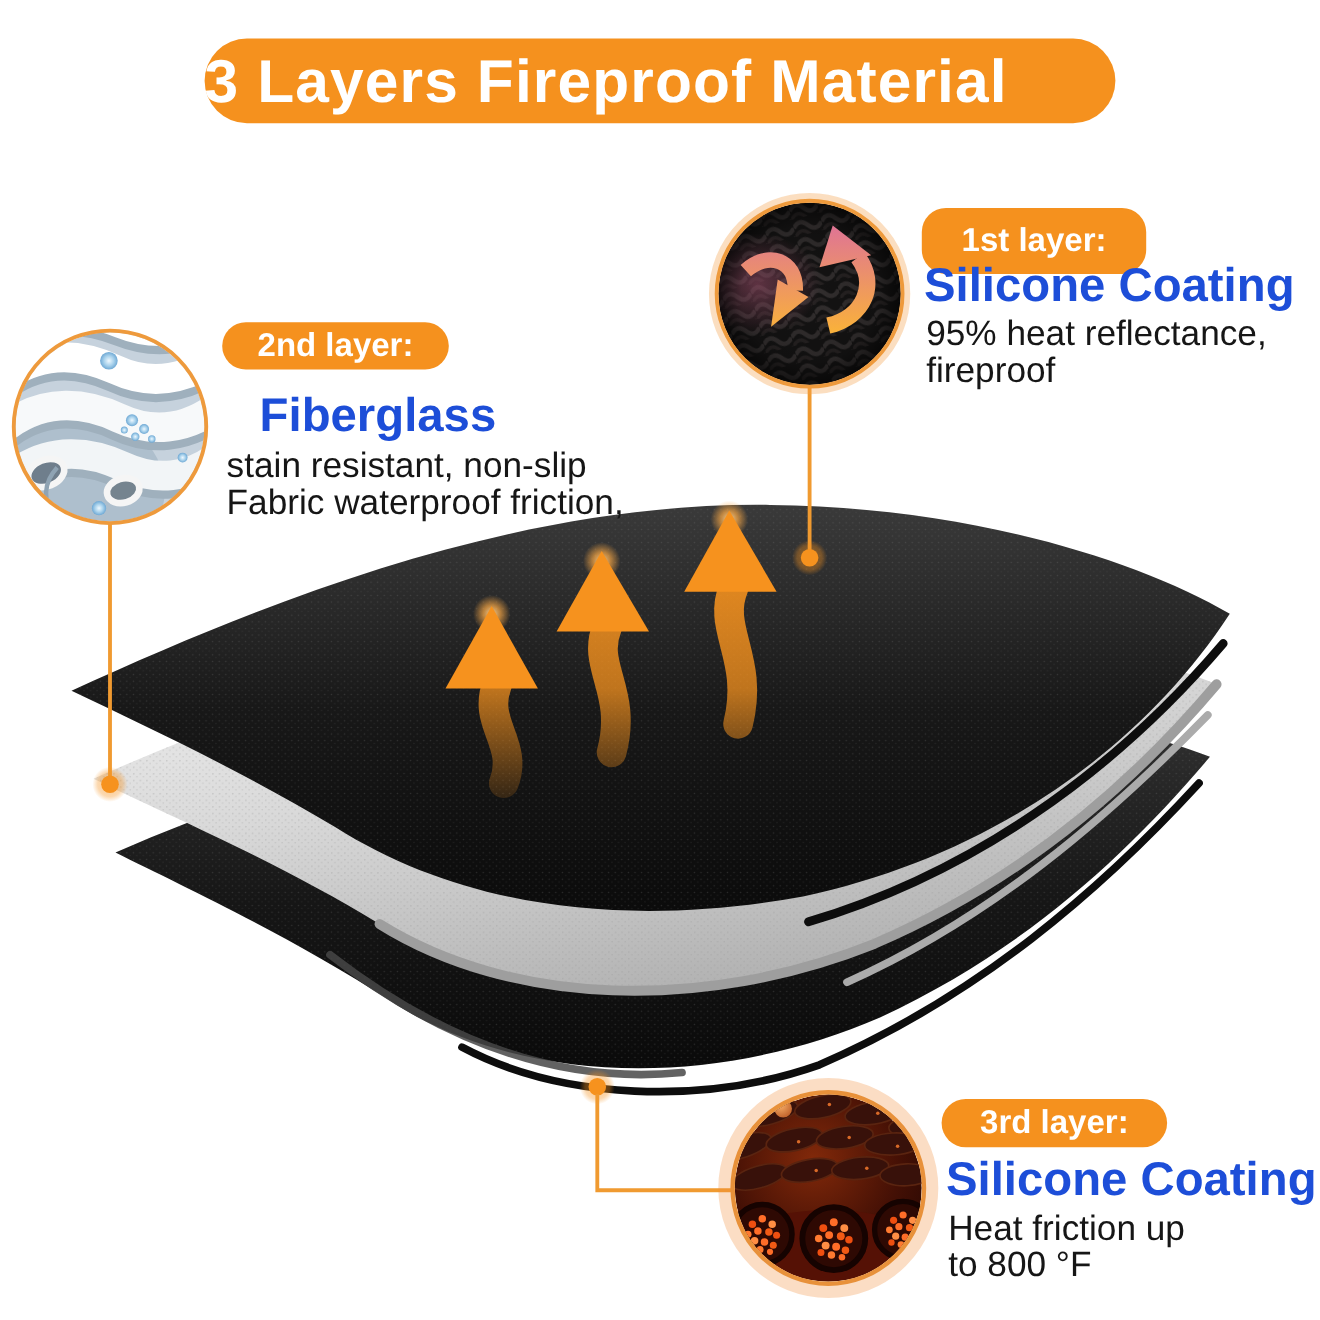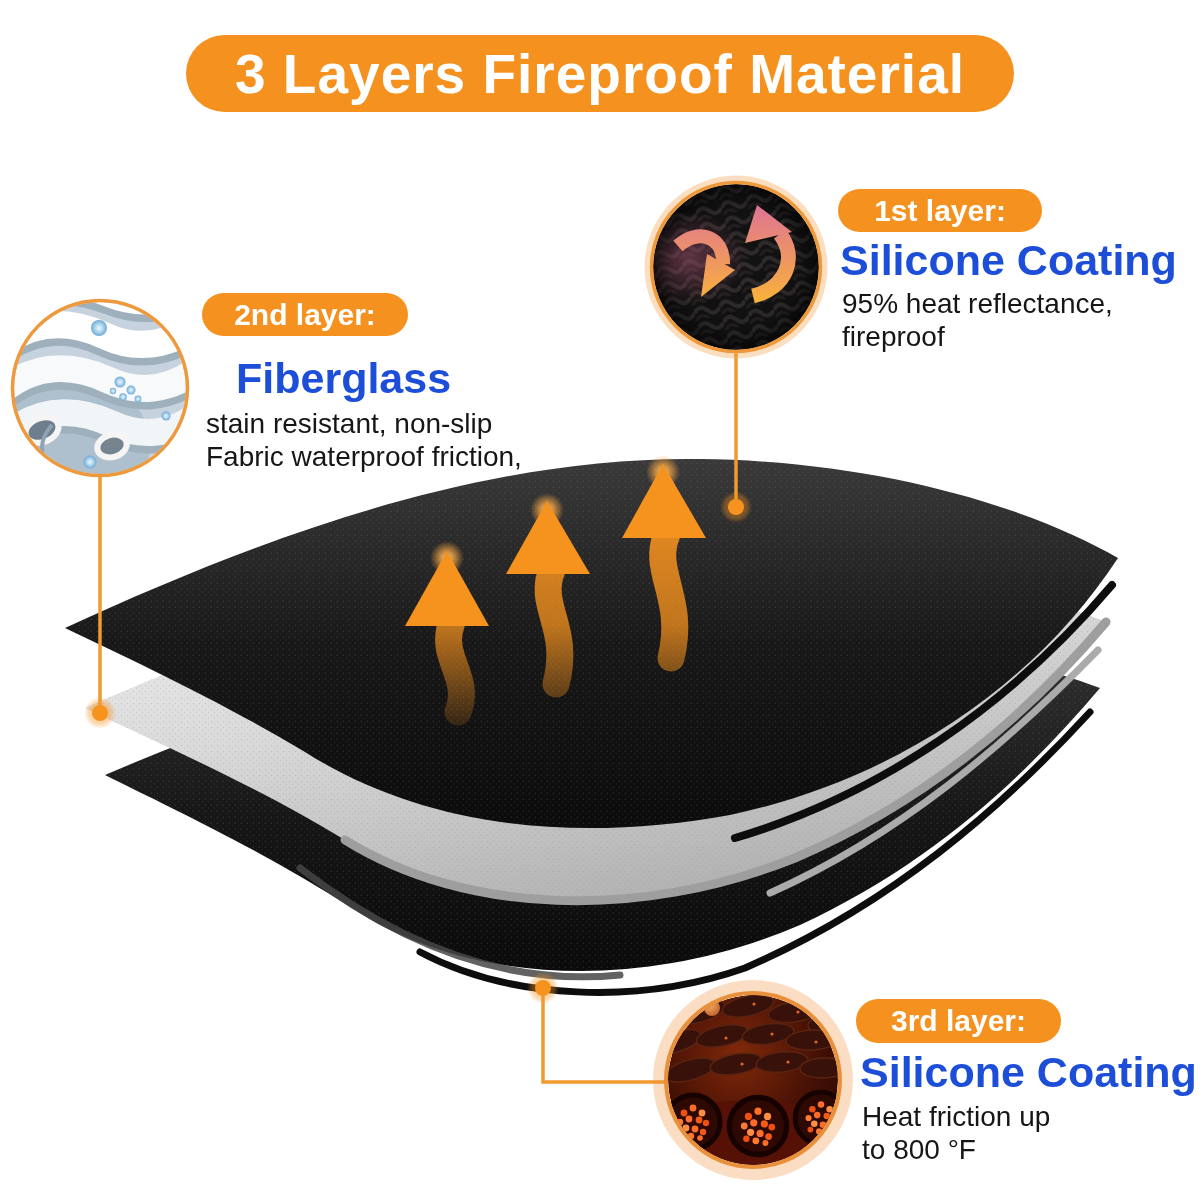--- a/index.html
+++ b/index.html
@@ -1,31 +1,31 @@
 <!DOCTYPE html>
 <html><head>
 <meta charset="utf-8">
 <style>
   html,body{margin:0;padding:0;background:#ffffff;}
   .canvas{position:relative;width:1200px;height:1200px;background:#ffffff;overflow:hidden;
           font-family:"Liberation Sans",sans-serif;}
   .art{position:absolute;left:0;top:0;}
   .banner{position:absolute;left:186px;top:35px;width:828px;height:77px;background:#F5911E;
-          border-radius:39px;display:flex;align-items:center;justify-content:center;
+          border-radius:39px;display:flex;align-items:center;
           color:#ffffff;font-size:55px;font-weight:bold;letter-spacing:1px;white-space:nowrap;}
   .pill{position:absolute;background:#F5911E;border-radius:22px;color:#ffffff;font-weight:bold;
         font-size:30px;display:flex;align-items:center;justify-content:center;white-space:nowrap;}
-  .pill-1{left:838px;top:189px;width:204px;height:43px;}
+  .pill-1{left:838px;top:189px;width:204px;height:60px;}
   .pill-2{left:202px;top:293px;width:206px;height:43px;}
   .pill-3{left:856px;top:999px;width:205px;height:44px;}
   .heading{position:absolute;color:#1d4ed8;font-weight:bold;font-size:43px;line-height:1;white-space:nowrap;}
   .heading-1{left:840px;top:239px;}
   .heading-2{left:220px;top:357px;margin-left:16px;}
   .heading-3{left:860px;top:1051px;}
-  .desc{position:absolute;color:#161616;font-size:28px;line-height:33px;white-space:nowrap;}
+  .desc{position:absolute;color:#161616;font-size:32px;line-height:33px;white-space:nowrap;}
   .desc-1{left:842px;top:287px;}
   .desc-2{left:206px;top:407px;}
   .desc-3{left:862px;top:1100px;}
 </style>
 </head>
 <body>
 
 <div class="canvas">
 
 <svg class="art" width="1200" height="1200" viewBox="0 0 1200 1200">

